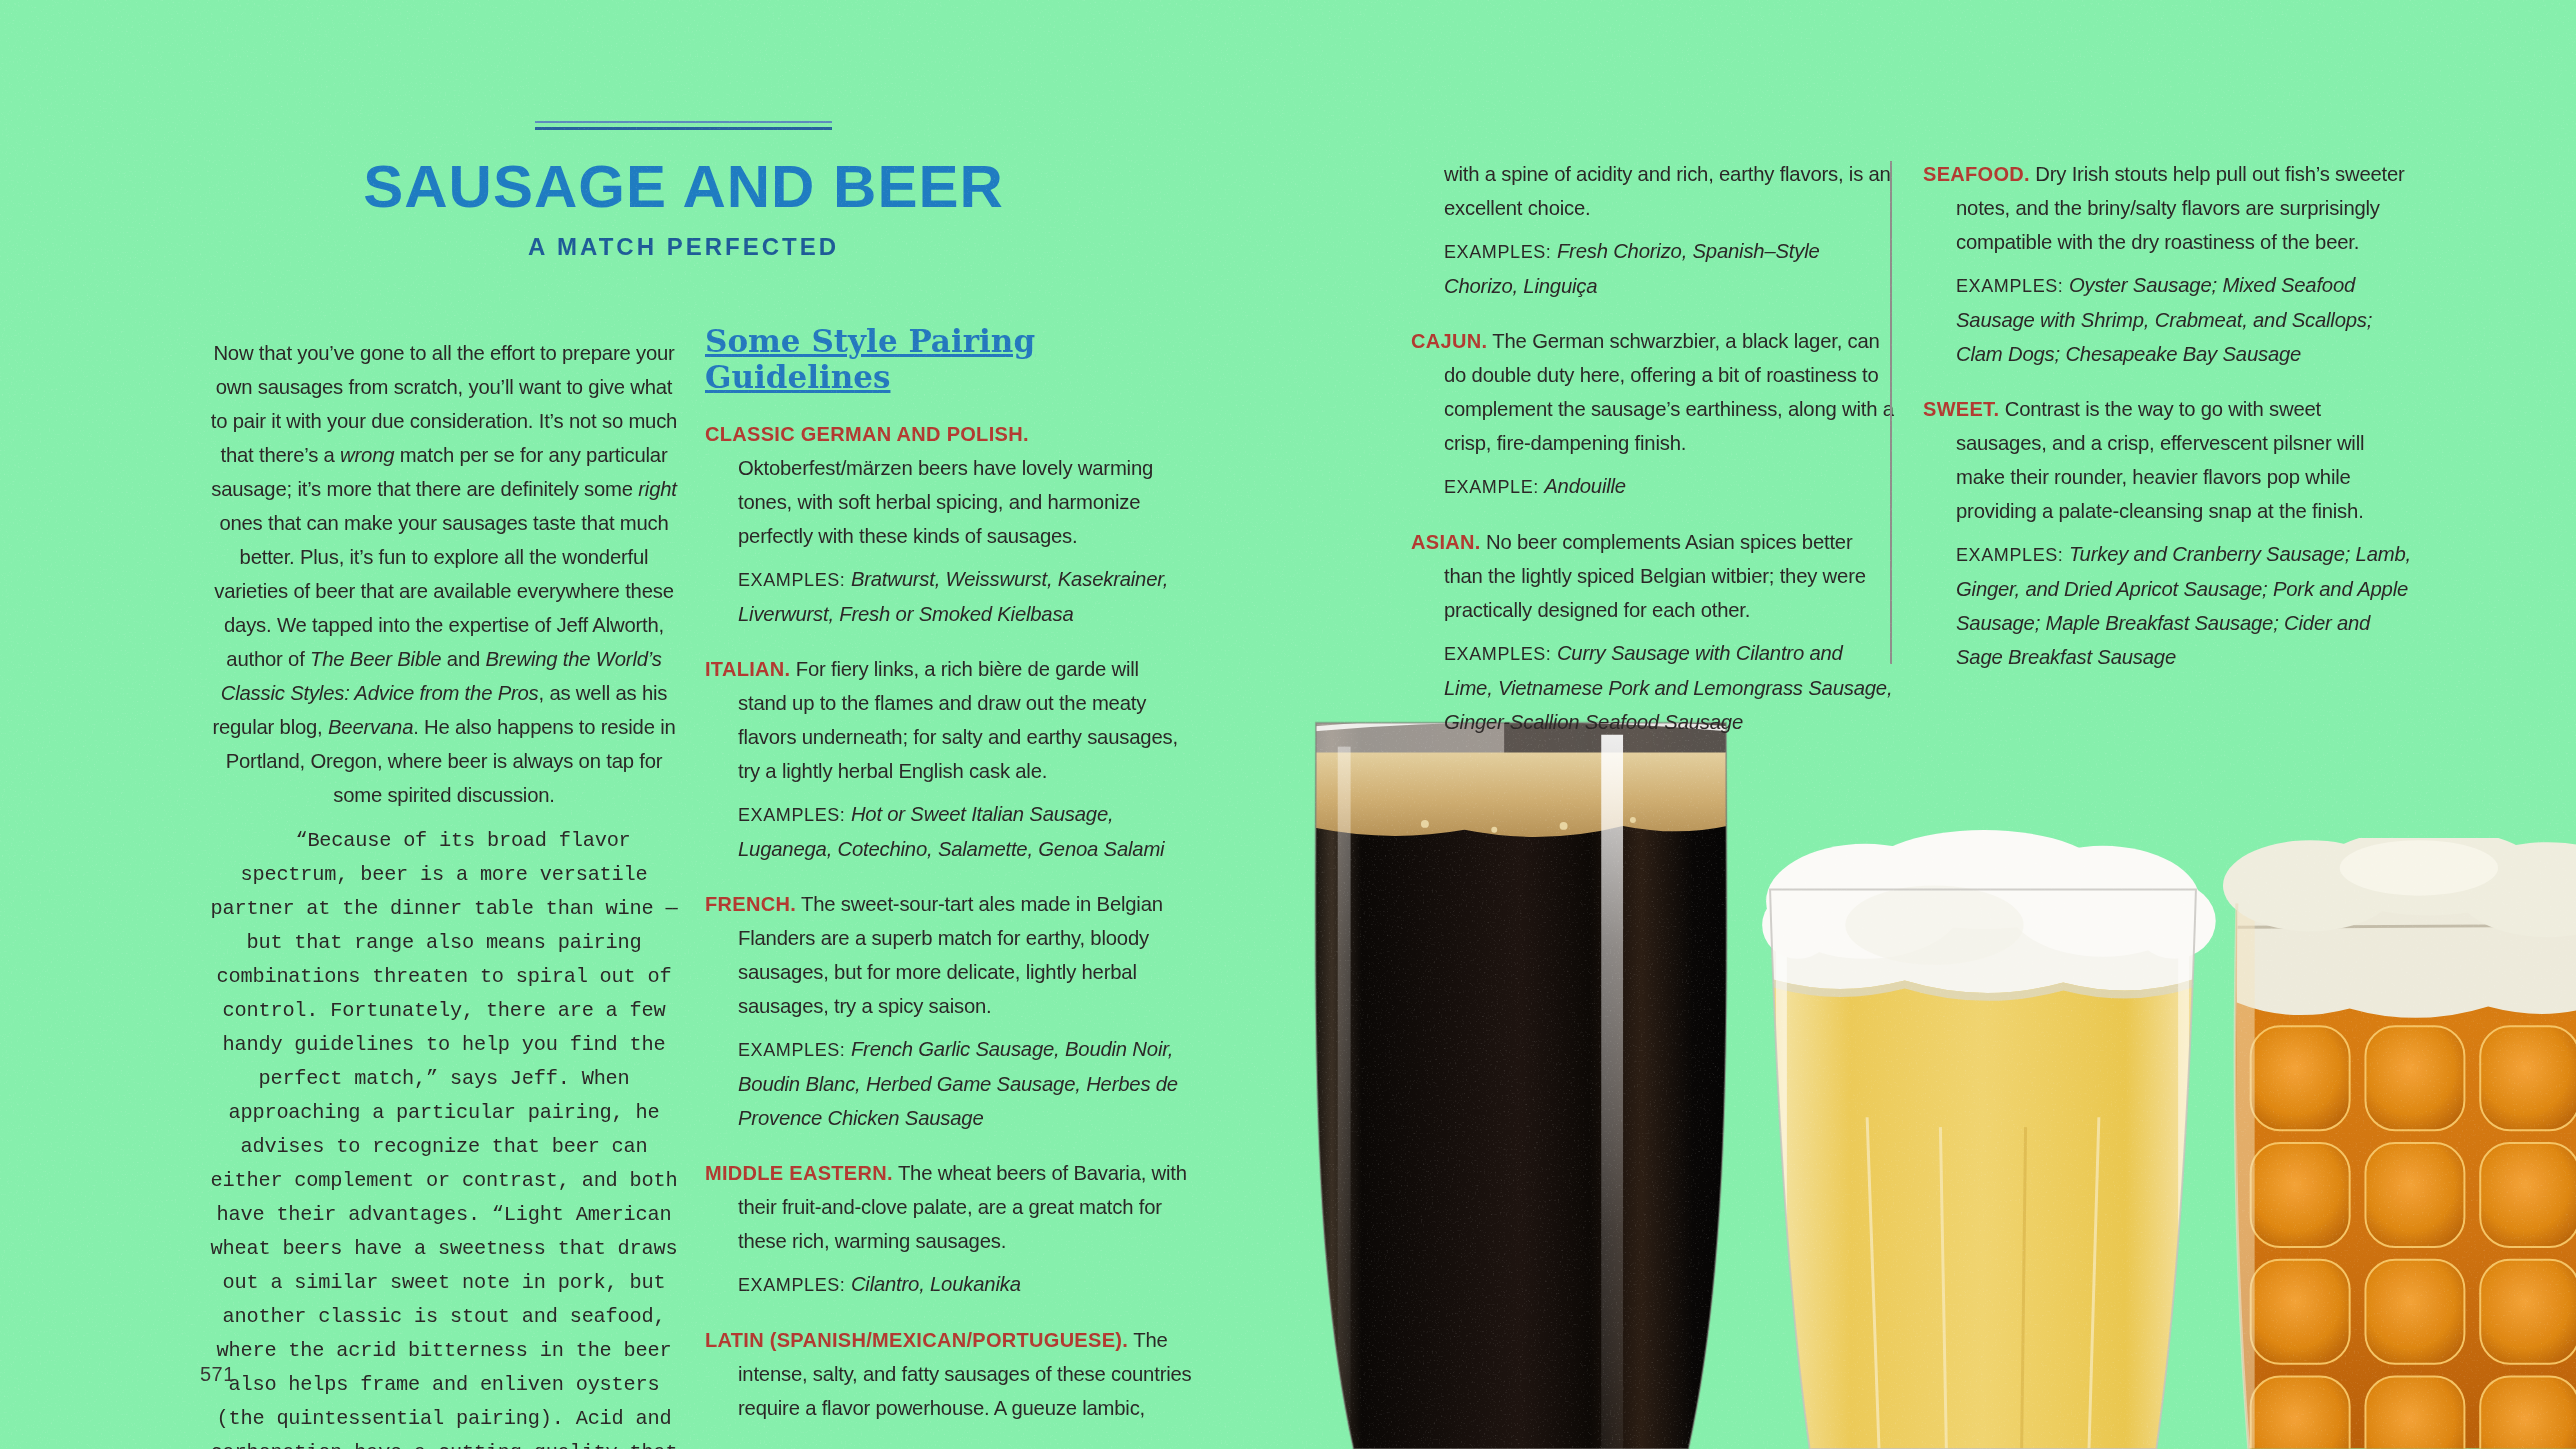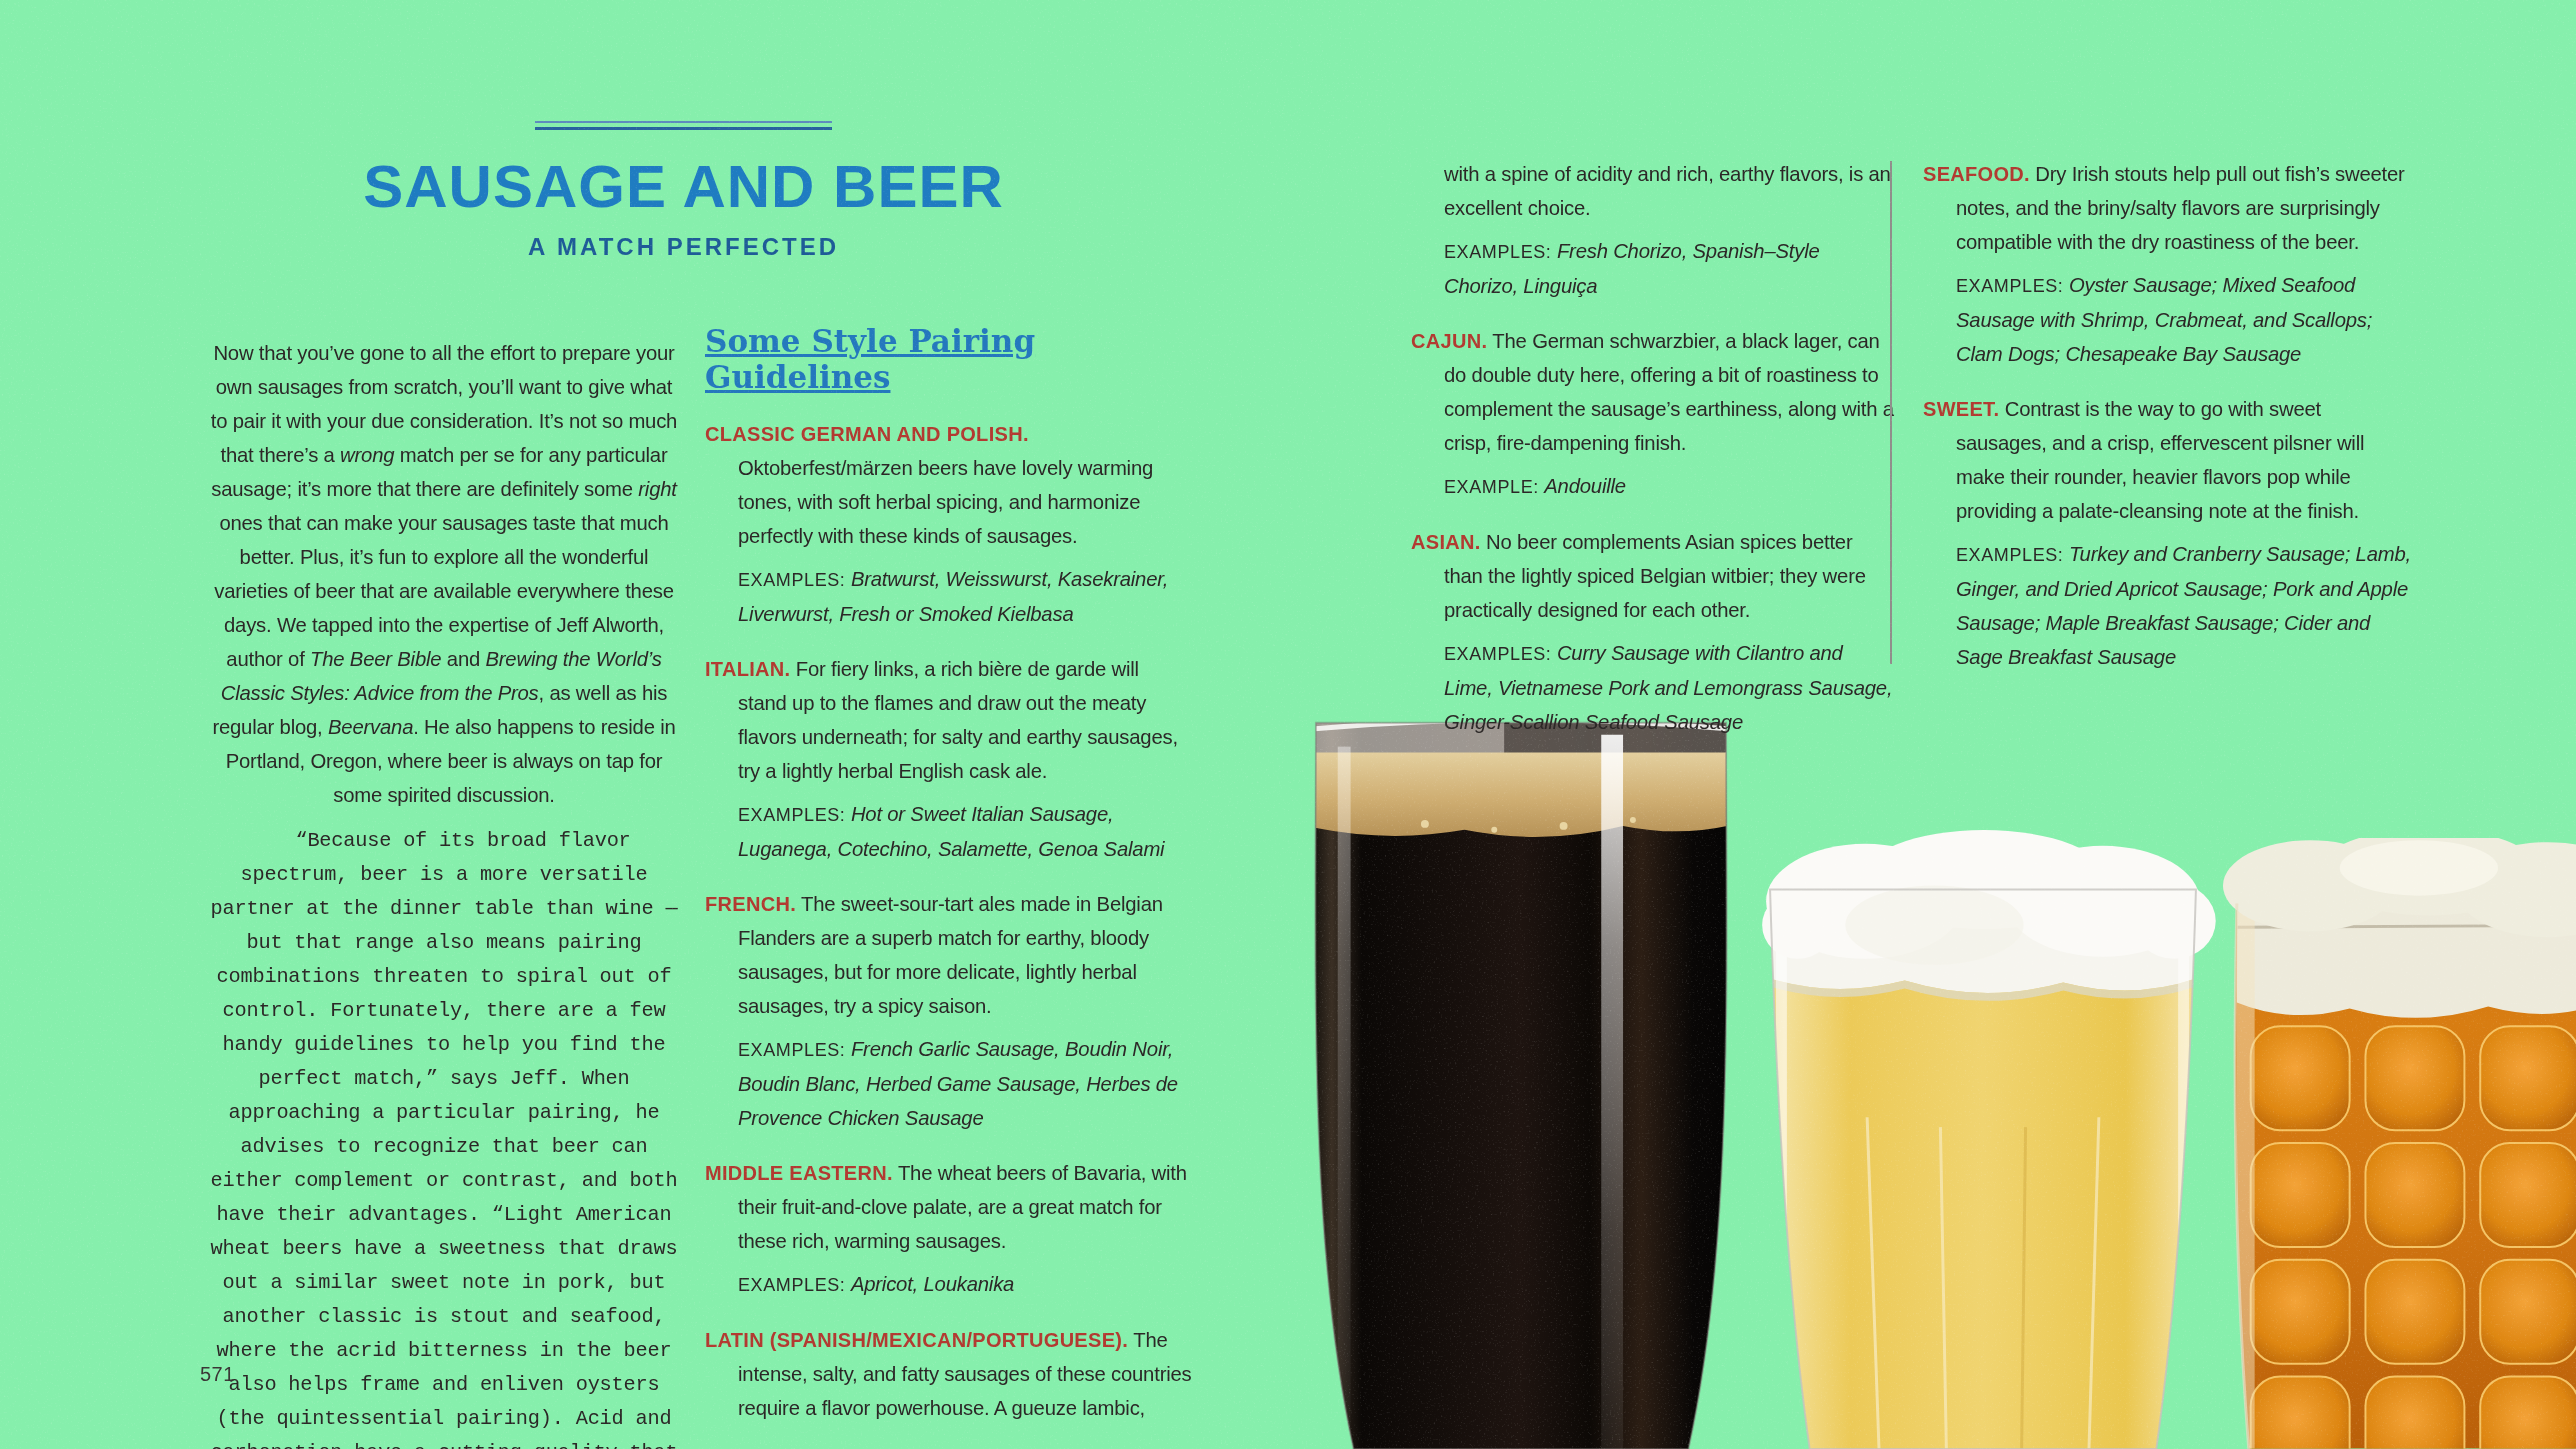--- a/index.html
+++ b/index.html
@@ -213,21 +213,21 @@
       <p class="examples"><span class="ex-lbl">EXAMPLES:</span> <span class="ex-text">Hot or Sweet Italian Sausage, Luganega, Cotechino, Salamette, Genoa Salami</span></p>
     </div>
 
     <div class="entry-group">
       <p class="entry"><span class="lbl">FRENCH.</span> <span>The sweet-sour-tart ales made in Belgian Flanders are a superb match for earthy, bloody sausages, but for more delicate, lightly herbal sausages, try a spicy saison.</span></p>
       <p class="examples"><span class="ex-lbl">EXAMPLES:</span> <span class="ex-text">French Garlic Sausage, Boudin Noir, Boudin Blanc, Herbed Game Sausage, Herbes de Provence Chicken Sausage</span></p>
     </div>
 
     <div class="entry-group">
       <p class="entry"><span class="lbl">MIDDLE EASTERN.</span> <span>The wheat beers of Bavaria, with their fruit-and-clove palate, are a great match for these rich, warming sausages.</span></p>
-      <p class="examples"><span class="ex-lbl">EXAMPLES:</span> <span class="ex-text">Apricot, Loukanika</span></p>
+      <p class="examples"><span class="ex-lbl">EXAMPLES:</span> <span class="ex-text">Cilantro, Loukanika</span></p>
     </div>
 
     <div class="entry-group">
       <p class="entry"><span class="lbl">LATIN (SPANISH/MEXICAN/PORTUGUESE).</span> <span>The intense, salty, and fatty sausages of these countries require a flavor powerhouse. A gueuze lambic,</span></p>
     </div>
   </section>
 
   <section class="col" id="col-g2">
     <div class="entry-group">
       <p class="entry cont">with a spine of acidity and rich, earthy flavors, is an excellent choice.</p>
@@ -245,21 +245,21 @@
     </div>
   </section>
 
   <section class="col" id="col-g3">
     <div class="entry-group">
       <p class="entry"><span class="lbl">SEAFOOD.</span> <span>Dry Irish stouts help pull out fish’s sweeter notes, and the briny/salty flavors are surprisingly compatible with the dry roastiness of the beer.</span></p>
       <p class="examples"><span class="ex-lbl">EXAMPLES:</span> <span class="ex-text">Oyster Sausage; Mixed Seafood Sausage with Shrimp, Crabmeat, and Scallops; Clam Dogs; Chesapeake Bay Sausage</span></p>
     </div>
 
     <div class="entry-group">
-      <p class="entry"><span class="lbl">SWEET.</span> <span>Contrast is the way to go with sweet sausages, and a crisp, effervescent pilsner will make their rounder, heavier flavors pop while providing a palate-cleansing note at the finish.</span></p>
+      <p class="entry"><span class="lbl">SWEET.</span> <span>Contrast is the way to go with sweet sausages, and a crisp, effervescent pilsner will make their rounder, heavier flavors pop while providing a palate-cleansing snap at the finish.</span></p>
       <p class="examples"><span class="ex-lbl">EXAMPLES:</span> <span class="ex-text">Turkey and Cranberry Sausage; Lamb, Ginger, and Dried Apricot Sausage; Pork and Apple Sausage; Maple Breakfast Sausage; Cider and Sage Breakfast Sausage</span></p>
     </div>
   </section>
 
   <div class="divider"></div>
 
   <div class="pagenum">571</div>
 
   <svg id="texture" width="2576" height="1449" viewBox="0 0 2600 1463">
     <filter id="grain">

